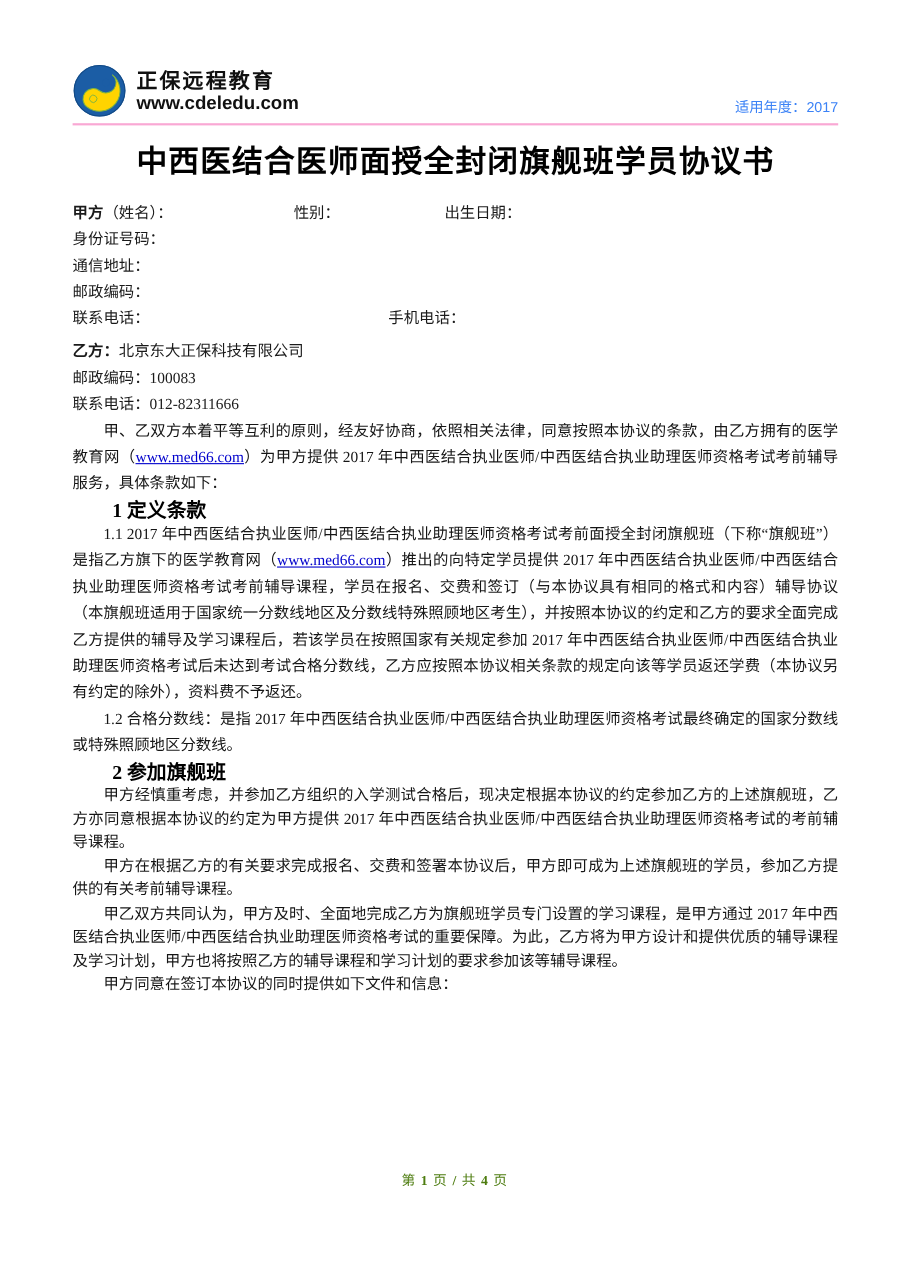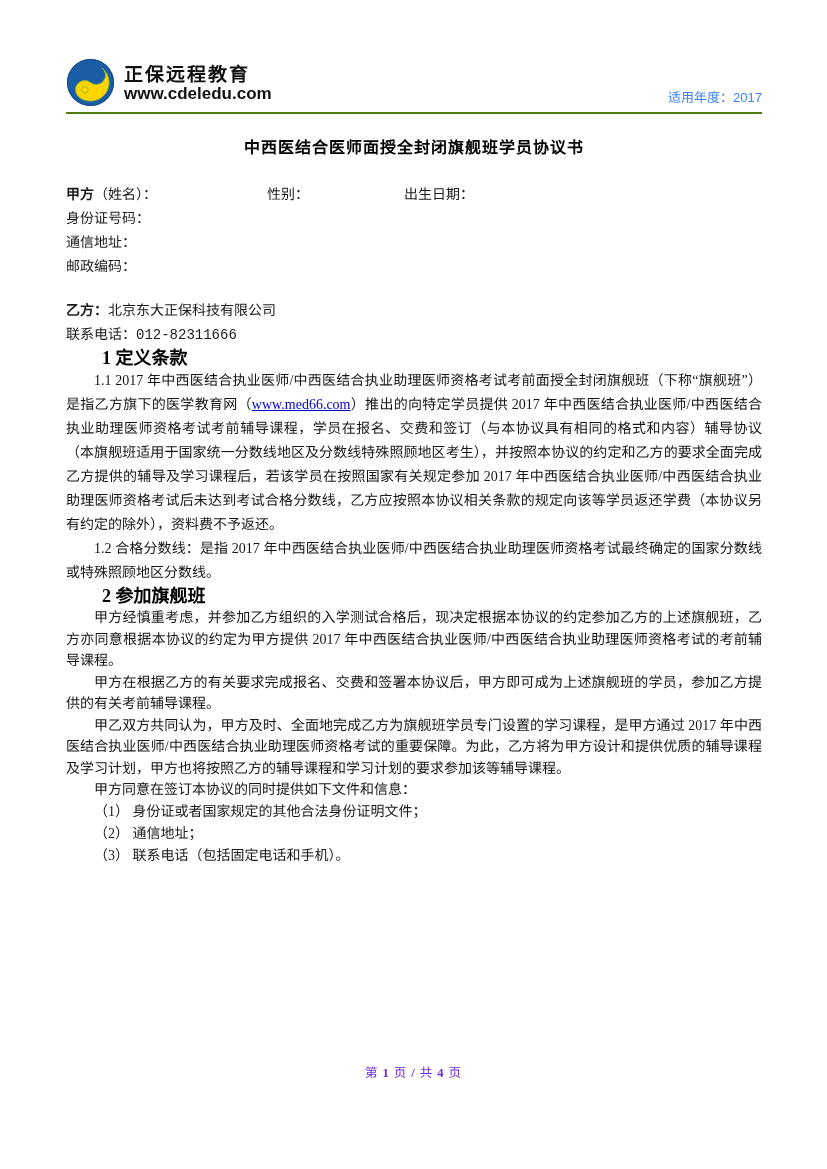--- a/index.html
+++ b/index.html
@@ -5,57 +5,57 @@
   html,body{margin:0;padding:0;}
   body{
     width:827px;height:1169px;background:#ffffff;color:#1a1a1a;
     font-family:"Liberation Serif","DejaVu Serif",serif;
     font-size:14px;position:relative;overflow:hidden;
   }
   .page{position:absolute;top:0;left:0;right:0;bottom:0;padding:55px 65px 0 66px;box-sizing:border-box;}
 
   
   .header{display:flex;justify-content:space-between;align-items:flex-end;
-    border-bottom:2px solid #4d7c0f;padding-bottom:5px;height:52px;}
+    border-bottom:2px solid #f9a8d4;padding-bottom:5px;height:52px;}
   .logo{display:flex;align-items:center;gap:9px;}
   .logo-mark{width:49px;height:49px;flex:0 0 auto;}
   .logo-title{font-family:"Liberation Sans","DejaVu Sans",sans-serif;font-weight:bold;
     font-size:19px;letter-spacing:2px;line-height:22px;color:#111;}
   .logo-url{font-family:"Liberation Sans","DejaVu Sans",sans-serif;font-weight:bold;
     font-size:17px;line-height:16px;color:#111;}
   .year{font-family:"Liberation Sans","DejaVu Sans",sans-serif;font-size:13px;color:#3b82f6;
     padding-bottom:1px;}
 
   
-  .doc-title{text-align:center;font-size:16px;font-weight:bold;letter-spacing:1px;
+  .doc-title{text-align:center;font-size:28px;font-weight:bold;letter-spacing:1px;
     margin:21px 0 22px 0;line-height:26px;color:#000;}
 
   
   .row{line-height:24px;white-space:nowrap;}
   .w1{display:inline-block;width:201px;}
   .w2{display:inline-block;width:137px;}
   .wphone{display:inline-block;width:287px;}
-  .party-b{margin-top:20px;font-family:Liberation Mono, monospace;}
+  .party-b{margin-top:6px;}
   b{font-weight:bold;}
 
   
   p.para{margin:0;text-indent:2em;text-align:justify;line-height:24px;color:#151515;}
   .intro{margin-top:14px;}
   h3.sec{font-size:18px;font-weight:bold;margin:0;padding-left:2em;line-height:22px;color:#000;}
   .sec-1-h{margin-top:7px;}
   .sec-2-h{margin-top:6px;}
   .sec2 p.para{line-height:21.5px;}
   .list{margin:0;}
   .list .item{padding-left:2em;line-height:22px;}
 
   a.link{color:#0000cc;text-decoration:underline;cursor:pointer;}
 
   
   .footer{position:absolute;left:0;right:0;top:1062px;text-align:center;
-    font-size:12.5px;color:#6d28d9;letter-spacing:1px;}
+    font-size:12.5px;color:#4d7c0f;letter-spacing:1px;}
   .footer .sp{margin:0 2px;}
 </style>
 </head>
 <body>
 
 <div class="page">
 
   <div class="header">
     <div class="logo">
       <svg class="logo-mark" viewBox="0 0 50 50" aria-hidden="true">
@@ -77,42 +77,42 @@
 
   <div class="doc-title">中西医结合医师面授全封闭旗舰班学员协议书</div>
 
   <div class="party-a">
     <div class="row">
       <span class="w1"><b>甲方</b><span>（姓名）：</span></span><span class="w2">性别：</span><span>出生日期：</span>
     </div>
     <div class="row"><span>身份证号码：</span></div>
     <div class="row"><span>通信地址：</span></div>
     <div class="row"><span>邮政编码：</span></div>
+    <div class="row">
+      <span class="wphone">联系电话：</span><span>手机电话：</span>
+    </div>
   </div>
 
   <div class="party-b">
     <div class="row"><b>乙方：</b><span>北京东大正保科技有限公司</span></div>
+    <div class="row">邮政编码：100083</div>
     <div class="row">联系电话：012-82311666</div>
   </div>
 
+  <p class="para intro"><span>甲、乙双方本着平等互利的原则，经友好协商，依照相关法律，同意按照本协议的条款，由乙方拥有的医学教育网（</span><a class="link">www.med66.com</a><span>）为甲方提供 2017 年中西医结合执业医师/中西医结合执业助理医师资格考试考前辅导服务，具体条款如下：</span></p>
 
   <h3 class="sec sec-1-h">1  定义条款</h3>
   <p class="para"><span>1.1 2017 年中西医结合执业医师/中西医结合执业助理医师资格考试考前面授全封闭旗舰班（下称“旗舰班”）是指乙方旗下的医学教育网（</span><a class="link">www.med66.com</a><span>）推出的向特定学员提供 2017 年中西医结合执业医师/中西医结合执业助理医师资格考试考前辅导课程，学员在报名、交费和签订（与本协议具有相同的格式和内容）辅导协议（本旗舰班适用于国家统一分数线地区及分数线特殊照顾地区考生），并按照本协议的约定和乙方的要求全面完成乙方提供的辅导及学习课程后，若该学员在按照国家有关规定参加 2017 年中西医结合执业医师/中西医结合执业助理医师资格考试后未达到考试合格分数线，乙方应按照本协议相关条款的规定向该等学员返还学费（本协议另有约定的除外），资料费不予返还。</span></p>
   <p class="para">1.2 合格分数线：是指 2017 年中西医结合执业医师/中西医结合执业助理医师资格考试最终确定的国家分数线或特殊照顾地区分数线。</p>
 
   <h3 class="sec sec-2-h">2  参加旗舰班</h3>
   <div class="sec2">
     <p class="para">甲方经慎重考虑，并参加乙方组织的入学测试合格后，现决定根据本协议的约定参加乙方的上述旗舰班，乙方亦同意根据本协议的约定为甲方提供 2017 年中西医结合执业医师/中西医结合执业助理医师资格考试的考前辅导课程。</p>
     <p class="para">甲方在根据乙方的有关要求完成报名、交费和签署本协议后，甲方即可成为上述旗舰班的学员，参加乙方提供的有关考前辅导课程。</p>
     <p class="para">甲乙双方共同认为，甲方及时、全面地完成乙方为旗舰班学员专门设置的学习课程，是甲方通过 2017 年中西医结合执业医师/中西医结合执业助理医师资格考试的重要保障。为此，乙方将为甲方设计和提供优质的辅导课程及学习计划，甲方也将按照乙方的辅导课程和学习计划的要求参加该等辅导课程。</p>
     <p class="para">甲方同意在签订本协议的同时提供如下文件和信息：</p>
-    <div class="list">
-      <div class="item">（1） 身份证或者国家规定的其他合法身份证明文件；</div>
-      <div class="item">（2） 通信地址；</div>
-      <div class="item">（3） 联系电话（包括固定电话和手机）。</div>
-    </div>
   </div>
 
   <div class="footer">
     <span class="sp">第</span><b class="sp">1</b><span class="sp">页</span><b class="sp">/</b><span class="sp">共</span><b class="sp">4</b><span class="sp">页</span>
   </div>
 
 </div>
 
 </body></html>

